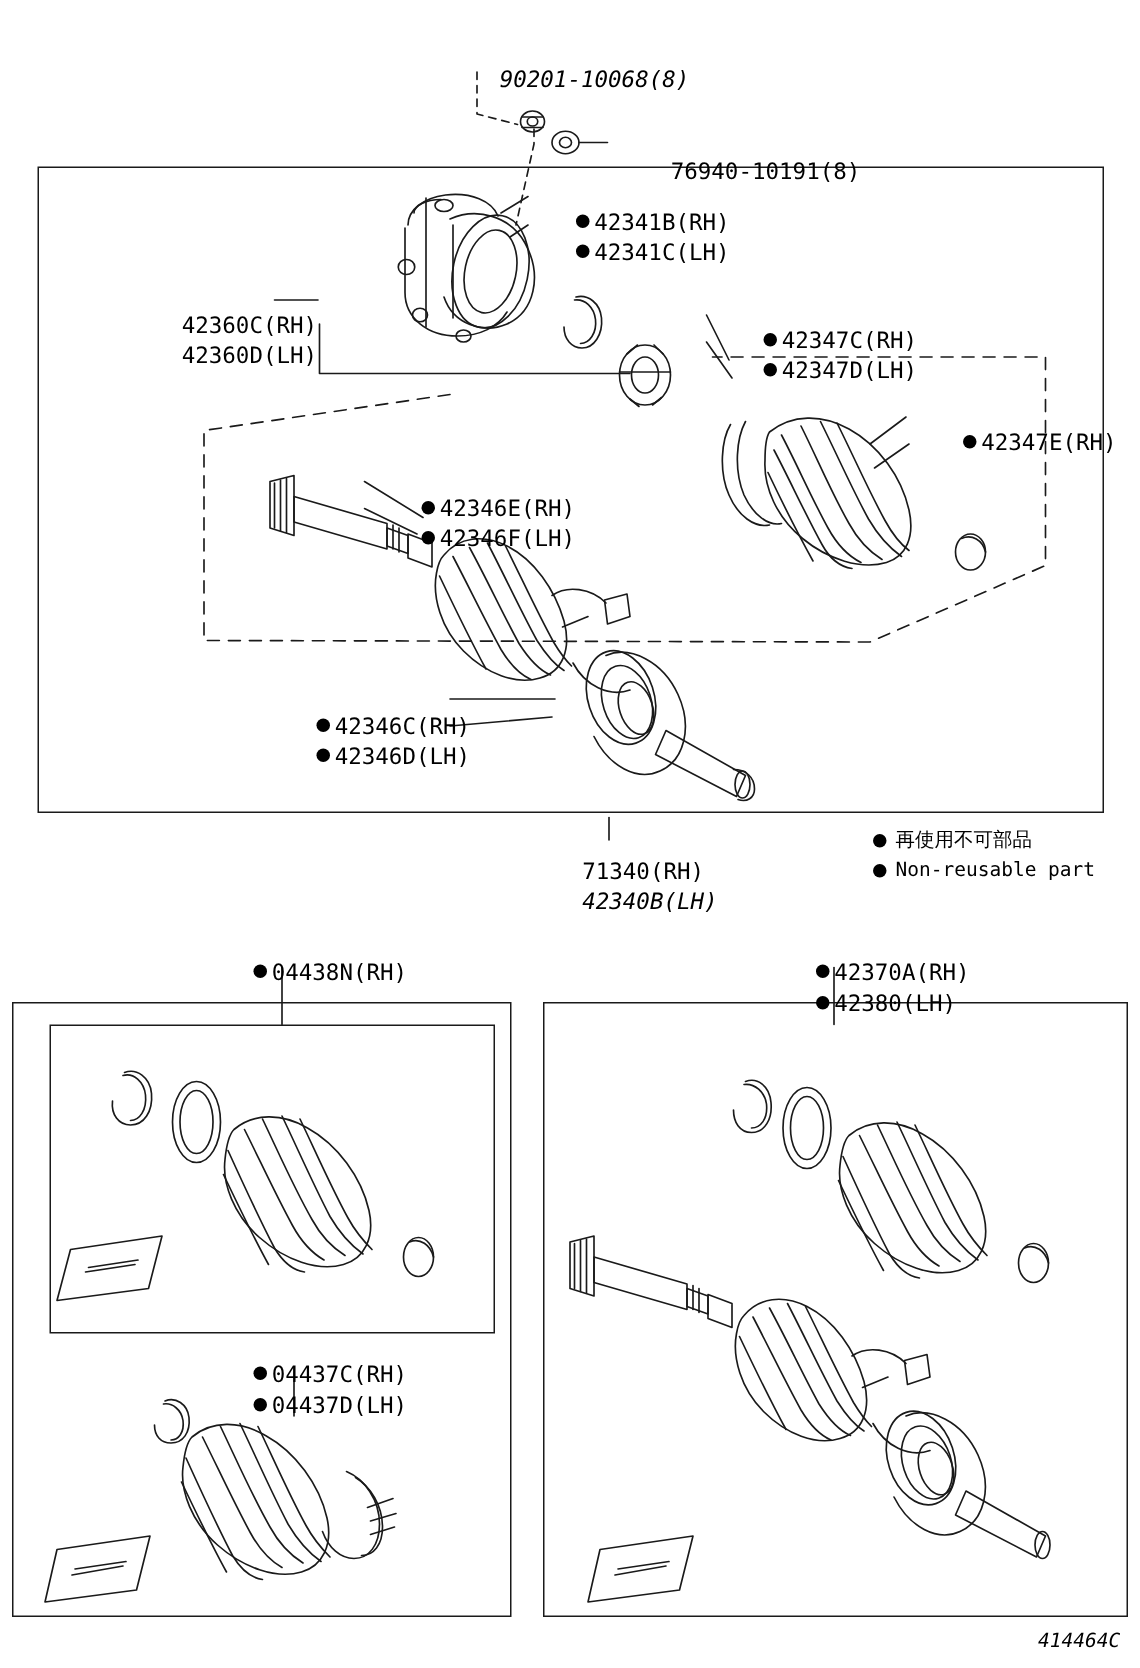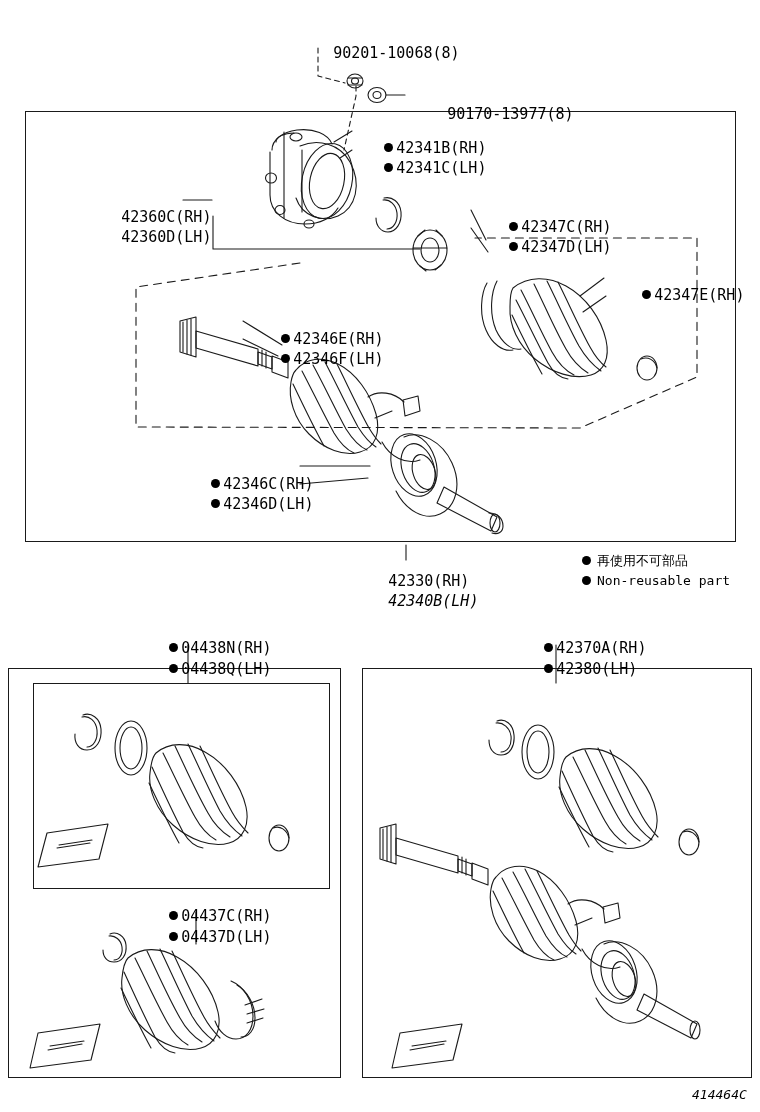--- a/index.html
+++ b/index.html
@@ -262,26 +262,26 @@
       <ellipse cx="695" cy="1030" rx="5" ry="9"></ellipse>
 
       <path d="M400,1033 L462,1024 L453,1060 L392,1068 Z"></path>
       <path d="M412,1046 L446,1041"></path>
       <path d="M410,1050 L444,1044"></path>
 
       <path d="M556,645 L556,683"></path>
     </g>
   </svg>
 
-  <div class="lbl" style="left:297px; top:25px;">
+  <div class="lbl" style="left:297px; top:25px;font-style:italic;">
     <span>90201-10068(8)</span>
   </div>
 
   <div class="lbl" style="left:411px; top:86px;">
-    <span>90170-13977(8)</span>
+    <span>76940-10191(8)</span>
   </div>
 
   <div class="lbl" style="left:348px; top:120px;">
     <span class="dot"></span><span>42341B(RH)</span>
   </div>
   <div class="lbl" style="left:348px; top:140px;">
     <span class="dot"></span><span>42341C(LH)</span>
   </div>
 
   <div class="lbl" style="left:85px; top:189px;">
@@ -310,43 +310,40 @@
   </div>
 
   <div class="lbl" style="left:175px; top:456px;">
     <span class="dot"></span><span>42346C(RH)</span>
   </div>
   <div class="lbl" style="left:175px; top:476px;">
     <span class="dot"></span><span>42346D(LH)</span>
   </div>
 
   <div class="lbl" style="left:352px; top:553px;">
-    <span>42330(RH)</span>
+    <span>71340(RH)</span>
   </div>
   <div class="lbl" style="left:352px; top:573px;font-style:italic;">
     <span>42340B(LH)</span>
   </div>
 
   <div class="legend" style="left:582px; top:551px;">
     <div class="legend-row">
       <span class="dot"></span>
       <span class="lbl small" style="position:static;">再使用不可部品</span>
     </div>
     <div class="legend-row" style="margin-top:2px;">
       <span class="dot"></span>
       <span class="lbl small" style="position:static;">Non-reusable part</span>
     </div>
   </div>
 
   <div class="lbl" style="left:133px; top:620px;">
     <span class="dot"></span><span>04438N(RH)</span>
   </div>
-  <div class="lbl" style="left:133px; top:641px;">
-    <span class="dot"></span><span>04438Q(LH)</span>
-  </div>
 
   <div class="lbl" style="left:508px; top:620px;">
     <span class="dot"></span><span>42370A(RH)</span>
   </div>
   <div class="lbl" style="left:508px; top:641px;">
     <span class="dot"></span><span>42380(LH)</span>
   </div>
 
   <div class="lbl" style="left:133px; top:888px;">
     <span class="dot"></span><span>04437C(RH)</span>

